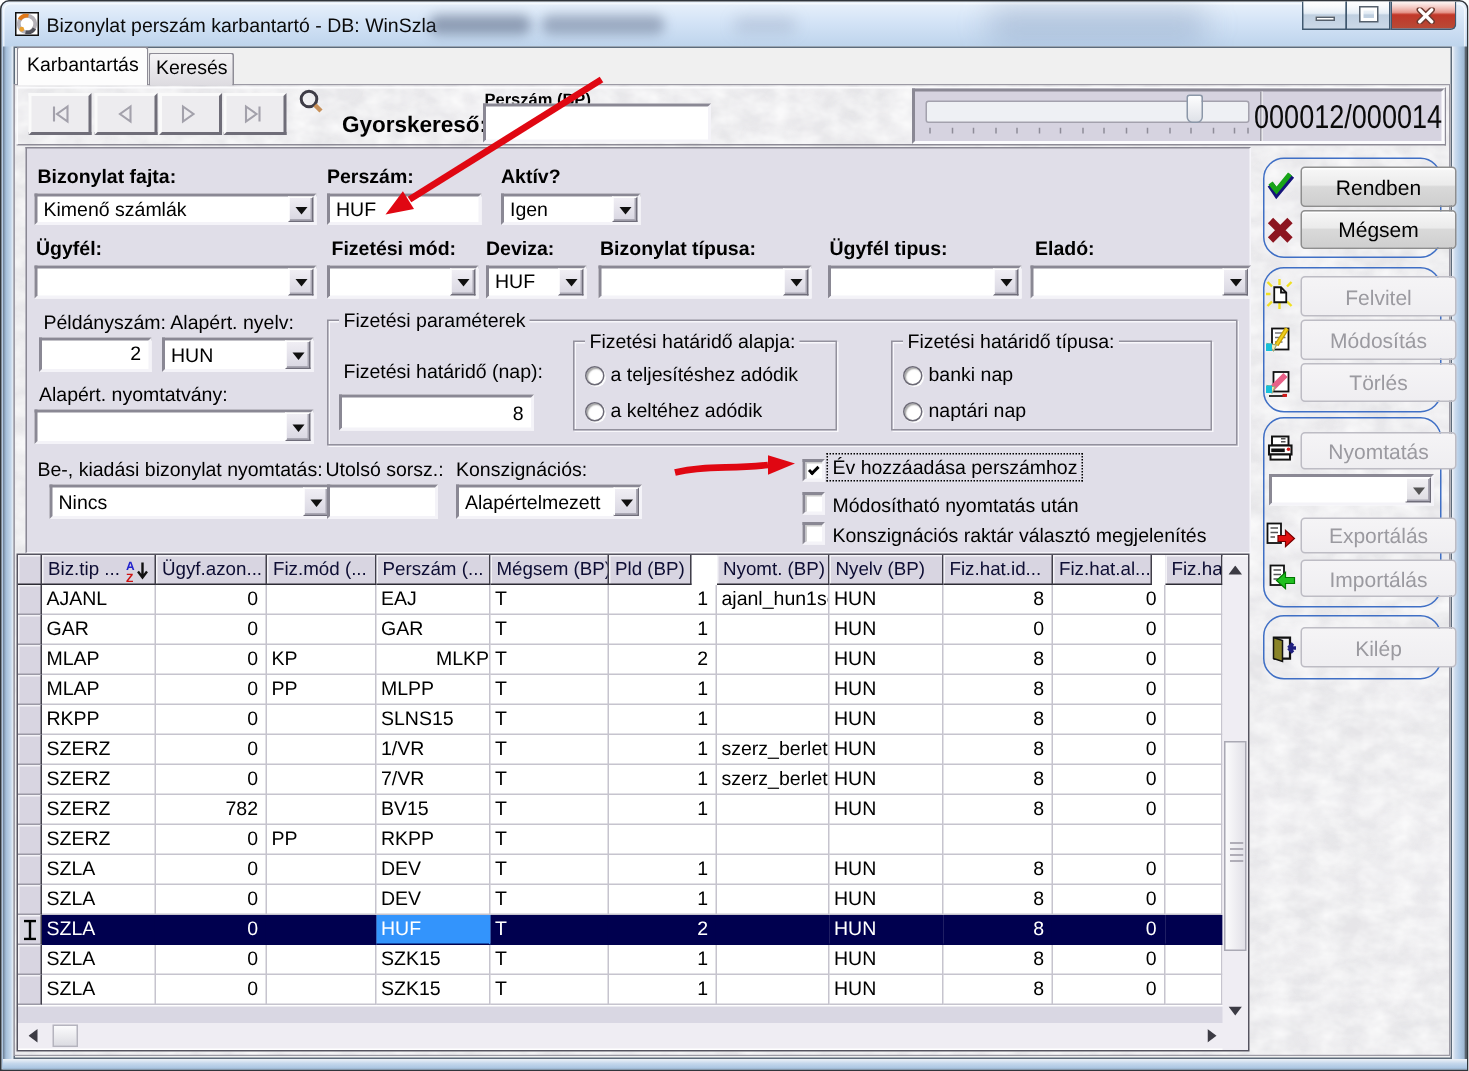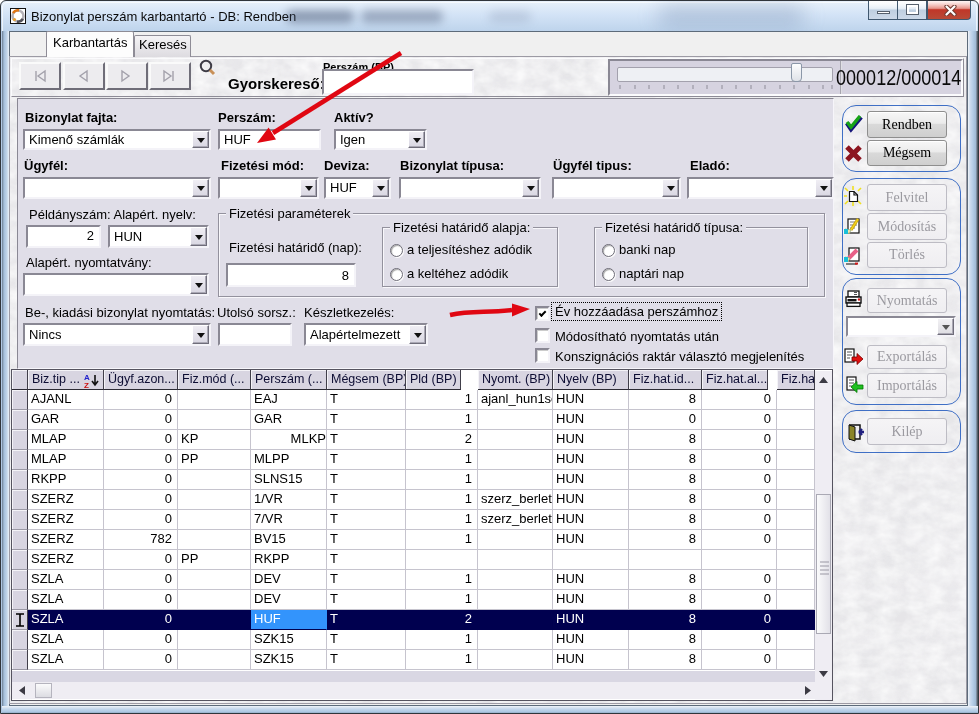--- a/index.html
+++ b/index.html
@@ -13,21 +13,21 @@
 
 #ticon{position:absolute;left:9px;top:7px;width:16px;height:16px;background:#fff;border:1px solid #111;}
 #title{position:absolute;left:30px;top:8px;font-size:13px;color:#0a0a0a;}
 .blur1{position:absolute;filter:blur(4px);border-radius:6px;}
 
 .cap{position:absolute;top:0;height:19px;border:1px solid #40586f;border-top:none;
   background:linear-gradient(180deg,#f4f8fc 0,#dce7f2 45%,#bfcfe0 50%,#ccd9e8 100%);}
 .cap .sh{position:absolute;left:0;top:0;right:0;height:8px;background:linear-gradient(180deg,rgba(255,255,255,.9),rgba(255,255,255,.2));}
 #capClose{background:linear-gradient(180deg,#f0a093 0,#dd7063 40%,#c03729 50%,#b84a36 100%);border-radius:0 0 4px 0;}
 
-.tab{position:absolute;font-size:13px;color:#000;margin-left:35px;}
+.tab{position:absolute;font-size:13px;color:#000;}
 #tab1{left:10px;top:30px;width:88px;height:26px;background:#fdfdfd;border:1px solid #8e8c96;border-bottom:none;border-radius:2px 2px 0 0;}
 #tab2{left:98px;top:34px;width:57px;height:22px;background:linear-gradient(180deg,#f5f4f6,#dddbe0);border:1px solid #8e8c96;border-bottom:none;border-radius:2px 2px 0 0;}
 #page{position:absolute;left:8px;top:55px;width:958px;height:648px;border:1px solid #9c9aa4;background:#f1f0f2;}
 
 #toolbar{position:absolute;left:10px;top:57px;width:953px;height:39px;border:1px solid;border-color:#fbfbfd #8d8b96 #8d8b96 #fbfbfd;}
 .navbtn{position:absolute;top:3px;width:42px;height:28px;background:#edecef;border:2px solid;border-color:#fafafa #6f6d78 #6f6d78 #fafafa;}
 #gyors{position:absolute;left:216px;top:16px;font-size:15px;font-weight:bold;color:#000;}
 #pbp{position:absolute;left:311px;top:2px;font-size:11px;font-weight:bold;color:#000;}
 #qedit{position:absolute;left:310px;top:10px;width:152px;height:26px;background:#fff;border:2px solid;border-color:#8a8894 #f4f3f8 #f4f3f8 #8a8894;}
 #sliderPanel{position:absolute;left:596px;top:0px;width:355px;height:37px;background:#d6d3e0;border:2px solid;border-color:#8a8894 #fbfbfd #fbfbfd #8a8894;}
@@ -59,21 +59,21 @@
 .selrow .cell{background:#00004f;color:#fff;border-right-color:#00004f;border-bottom-color:#00004f;}
 .ind{position:absolute;left:0;height:20px;width:16px;background:#d8d5e1;border-right:1px solid #413f4a;border-bottom:1px solid #9b99a5;box-shadow:inset 1px 1px 0 #f4f3f7;}
 
 #vsb{position:absolute;right:0px;top:1px;width:17px;height:312px;background:#efedf3;}
 #hsb{position:absolute;left:0px;bottom:1px;height:17px;width:804px;background:#efedf3;}
 #vthumb{position:absolute;left:1px;top:123px;width:15px;height:140px;background:linear-gradient(90deg,#fbfbfc,#e2e1e8);border:1px solid #aaa9b4;}
 #hthumb{position:absolute;left:23px;top:1px;width:17px;height:15px;background:linear-gradient(180deg,#fbfbfc,#dcdce2);border:1px solid #b5b4be;}
 #gap{position:absolute;left:0;top:301px;width:804px;height:12px;background:#d9d7e3;}
 
 .grp{position:absolute;border:1px solid #3f6fc5;border-radius:14px;}
-.btn{position:absolute;left:866px;width:80px;font-size:14px;text-align:center;border-radius:3px;font-family:Liberation Serif, serif;}
+.btn{position:absolute;left:866px;width:104px;font-size:14px;text-align:center;border-radius:3px;}
 .btnOn{background:linear-gradient(180deg,#f7f7f7 0,#ebebeb 45%,#d9d9d9 50%,#cfcfcf 100%);border:1px solid #8e8e8e;color:#000;box-shadow:inset 0 1px 0 #fff;}
 .btnOff{background:linear-gradient(180deg,#f5f4f6 0,#efeef1 100%);border:1px solid #bdbcc4;color:#9b9aa0;}
 .sic{position:absolute;left:843px;width:20px;height:20px;}
 
 #arrows{position:absolute;left:0;top:0;width:979px;height:714px;pointer-events:none;z-index:50;}
 </style></head>
 <body>
 <div id="win">
   <div id="frameInHi"></div>
   <div class="abs" style="left:1px;top:30px;width:7px;height:675px;background:linear-gradient(90deg,#6d7e92 0,#a5bfdb 2px,#c3d6ea 5px,#edf2f8 7px);"></div>
@@ -81,21 +81,21 @@
   <div class="abs" style="left:1px;top:705px;width:977px;height:9px;background:linear-gradient(180deg,#eef2f7 0,#c4d7ec 3px,#abc6e2 6px,#8da6bf 7px,#47505a 9px);"></div>
 
   <div id="ticon">
       <svg width="14" height="14" style="position:absolute;left:0;top:0">
         <circle cx="7" cy="7" r="5.5" fill="none" stroke="#b5b2b8" stroke-width="2.6"></circle>
         <path d="M2 4 A6 6 0 0 1 8 1.4" fill="none" stroke="#e07818" stroke-width="2.6"></path>
         <path d="M12 10 A6 6 0 0 1 6 12.6" fill="none" stroke="#505058" stroke-width="2.6"></path>
         <circle cx="3.5" cy="10.5" r="1.6" fill="#e8a030"></circle>
       </svg>
     </div>
-  <div id="title">Bizonylat perszám karbantartó - DB: Rendben</div>
+  <div id="title">Bizonylat perszám karbantartó - DB: WinSzla</div>
   <div class="blur1" style="left:285px;top:9px;width:68px;height:13px;background:rgba(60,74,102,.46);filter:blur(4px);"></div>
   <div class="blur1" style="left:360px;top:9px;width:82px;height:13px;background:rgba(66,80,108,.38);filter:blur(4px);"></div>
   <div class="blur1" style="left:488px;top:10px;width:42px;height:11px;background:rgba(98,114,146,.22);filter:blur(5px);"></div>
   <div class="blur1" style="left:658px;top:4px;width:145px;height:22px;background:rgba(85,112,152,.28);filter:blur(10px);"></div>
   <div class="cap" style="left:867px;width:30px;">
       <div class="sh"></div>
       <div style="position:absolute;left:8px;top:10px;width:13px;height:3px;background:#fff;border:1px solid #56606c;"></div>
     </div>
   <div class="cap" style="left:896px;width:30px;">
       <div class="sh"></div>
@@ -279,22 +279,22 @@
       <div class="gbox" style="left:375px;top:13px;width:214px;height:60px;">
         <div class="gcap" style="background:#e0dee8">Fizetési határidő típusa:</div>
         <div class="radio" style="left:7px;top:16px"></div>
           <div class="ln" style="left:24px;top:14px">banki nap</div>
         <div class="radio" style="left:7px;top:40px"></div>
           <div class="ln" style="left:24px;top:38px">naptári nap</div>
       </div>
     </div>
     <div class="ln" style="left:7px;top:206px">Be-, kiadási bizonylat nyomtatás:</div>
     <div class="ln" style="left:199px;top:206px">Utolsó sorsz.:</div>
-    <div class="ln" style="left:286px;top:206px">Készletkezelés:</div>
-    <div class="combo" style="left:5px;top:224px;width:188px;height:23px">
+    <div class="ln" style="left:286px;top:206px">Konszignációs:</div>
+    <div class="combo" style="left:15px;top:224px;width:188px;height:23px">
         <span class="tx" style="top:2px">Nincs</span>
         <span class="cbtn">
           <span class="arr"></span>
         </span>
       </div>
     <div class="edit" style="left:200px;top:224px;width:74px;height:23px"></div>
     <div class="combo" style="left:286px;top:224px;width:124px;height:23px">
         <span class="tx" style="top:2px">Alapértelmezett</span>
         <span class="cbtn">
           <span class="arr"></span>

